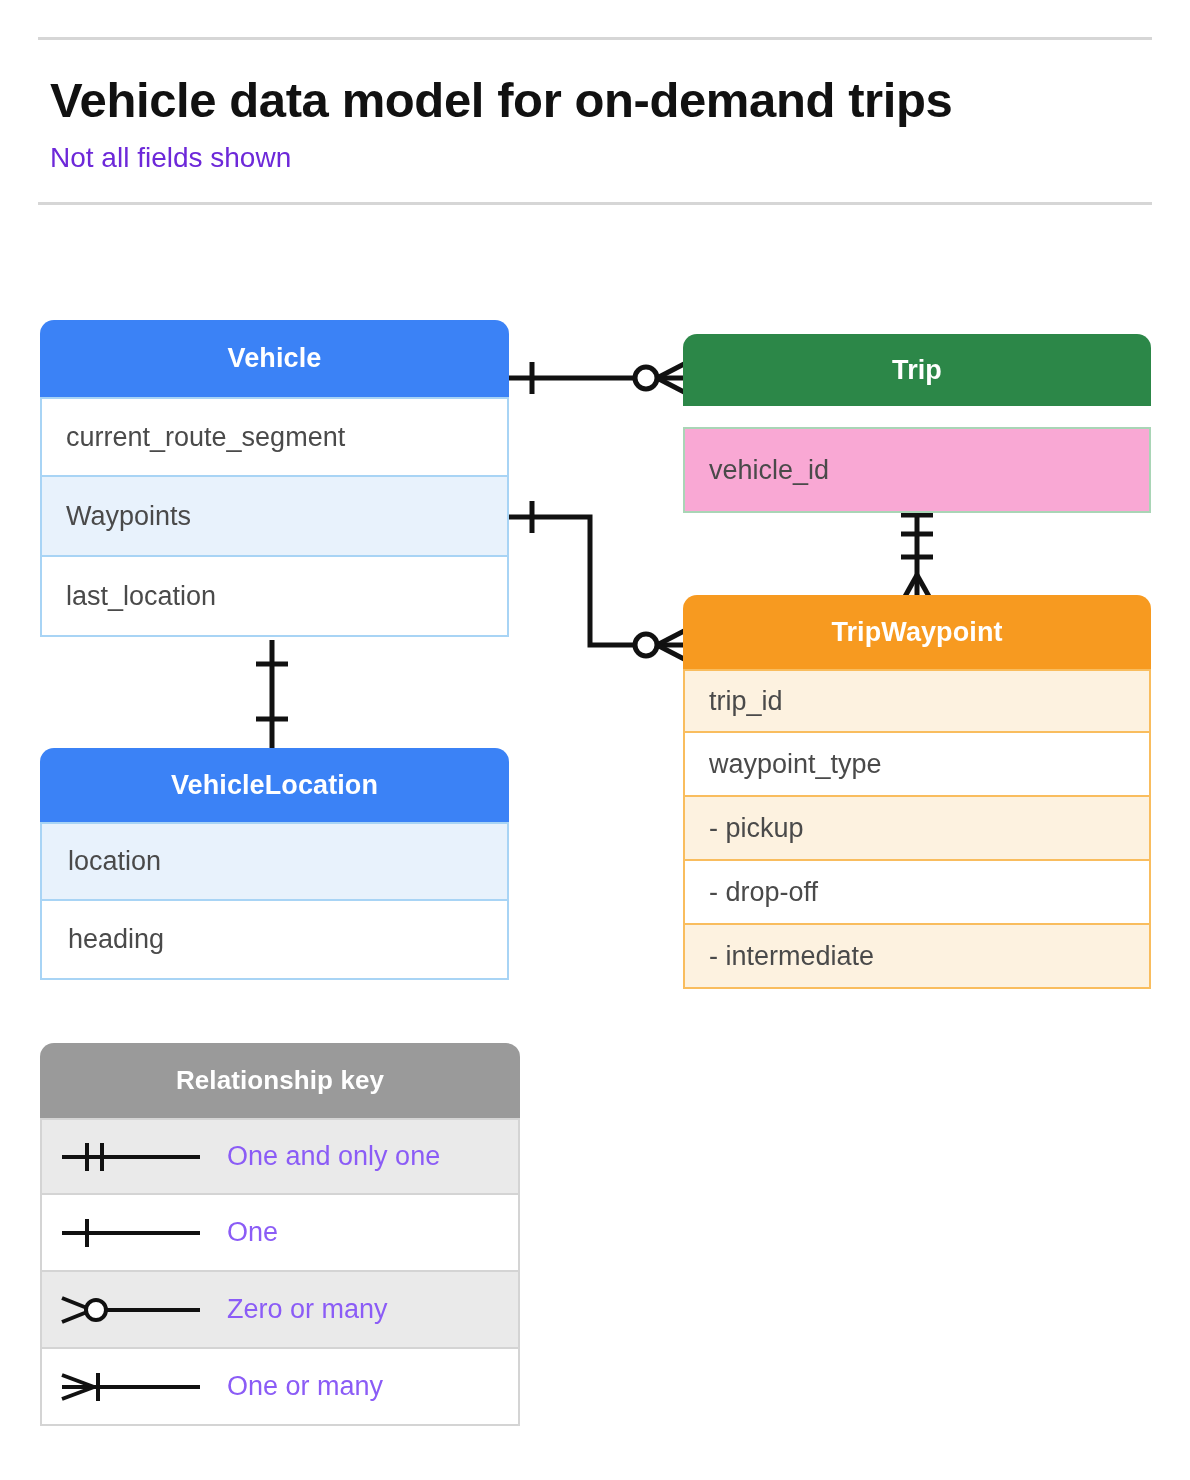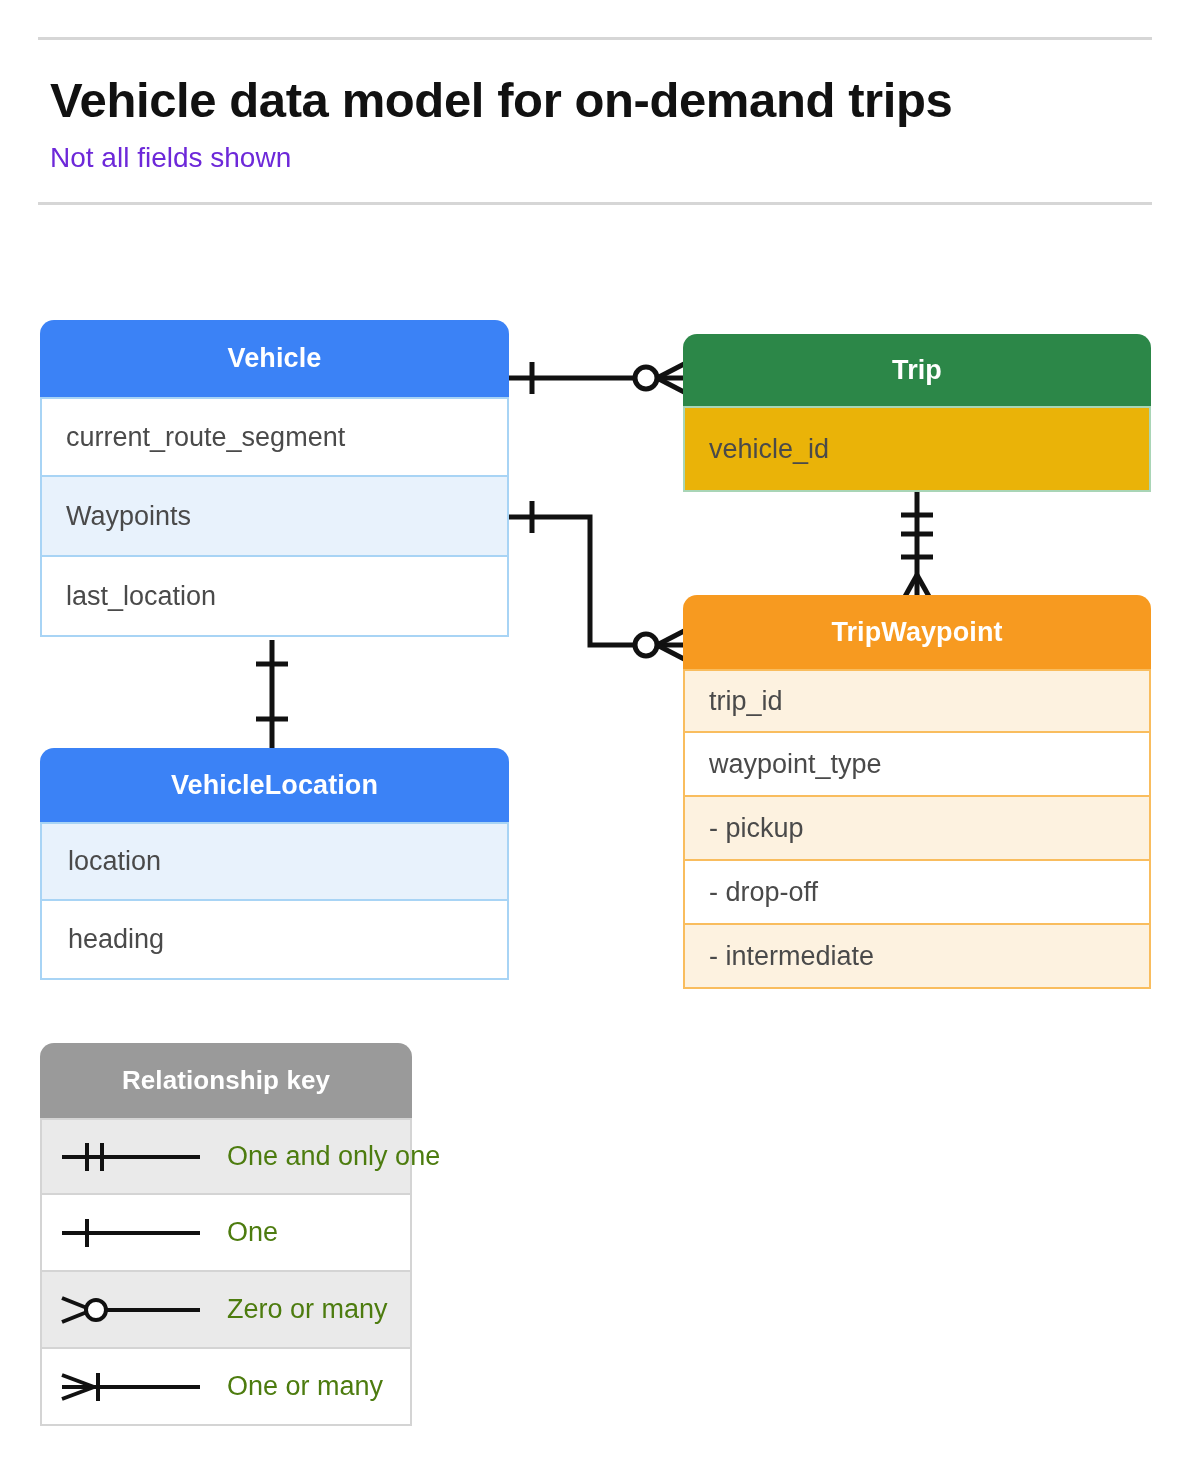--- a/index.html
+++ b/index.html
@@ -79,21 +79,21 @@
   .entity-row:first-child { border-top-width: 2px; }
 
   
   .theme-blue .entity-header { background: #3b82f6; }
   .theme-blue .entity-row    { border-color: #a8d4f5; background: #ffffff; }
   .theme-blue .entity-row.hl { background: #e8f2fc; }
 
   
   .theme-green .entity-header { background: #2c8748; }
   .theme-green .entity-row    { border-color: #a9d5b6; background: #ffffff; }
-  .theme-green .entity-row.hl { background: #eab308; }
+  .theme-green .entity-row.hl { background: #f9a8d4; margin-top: 21px; }
 
   
   .theme-orange .entity-header { background: #f79a20; }
   .theme-orange .entity-row    { border-color: #f9bd5e; background: #ffffff; }
   .theme-orange .entity-row.hl { background: #fdf2e0; }
 
   
   .theme-grey .entity-header { background: #9a9a9a; }
   .theme-grey .entity-row    { border-color: #d4d4d4; background: #ffffff; padding-left: 0; }
   .theme-grey .entity-row.hl { background: #eaeaea; }
@@ -108,37 +108,37 @@
   #entity-vehiclelocation .entity-row    { height: 79px; padding-left: 26px; }
 
   #entity-trip             { left: 683px; top: 334px;  width: 468px; }
   #entity-trip .entity-header { height: 72px; }
   #entity-trip .entity-row    { height: 86px; }
 
   #entity-tripwaypoint     { left: 683px; top: 595px;  width: 468px; }
   #entity-tripwaypoint .entity-header { height: 74px; }
   #entity-tripwaypoint .entity-row    { height: 64px; }
 
-  #entity-legend           { left: 40px;  top: 1043px; width: 372px; }
+  #entity-legend           { left: 40px;  top: 1043px; width: 480px; }
   #entity-legend .entity-header { height: 75px; font-size: 26px; }
   #entity-legend .entity-row    { height: 77px; }
 
   .legend-symbol {
     width: 185px;
     flex: 0 0 185px;
     height: 100%;
     display: flex;
     align-items: center;
     justify-content: flex-start;
     padding-left: 18px;
     box-sizing: border-box;
   }
   .legend-label {
     font-size: 27px;
-    color: #4d7c0f;
+    color: #8b5cf6;
     white-space: nowrap;
   }
 
   
   #connectors {
     position: absolute;
     left: 0; top: 0;
     width: 1190px;
     height: 1480px;
     pointer-events: none;

